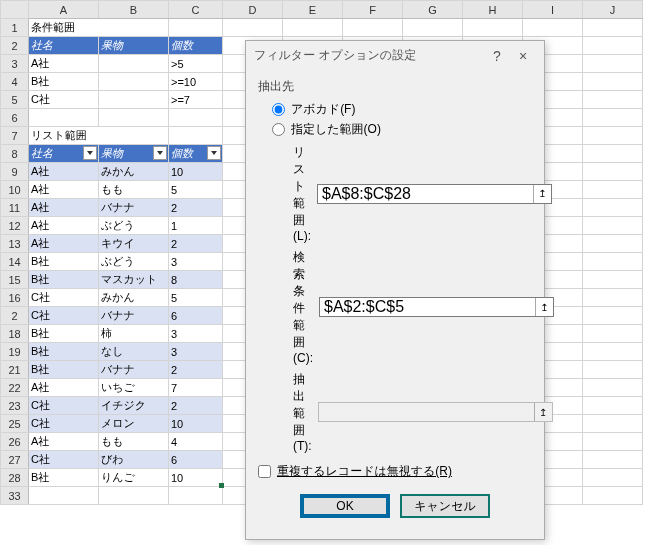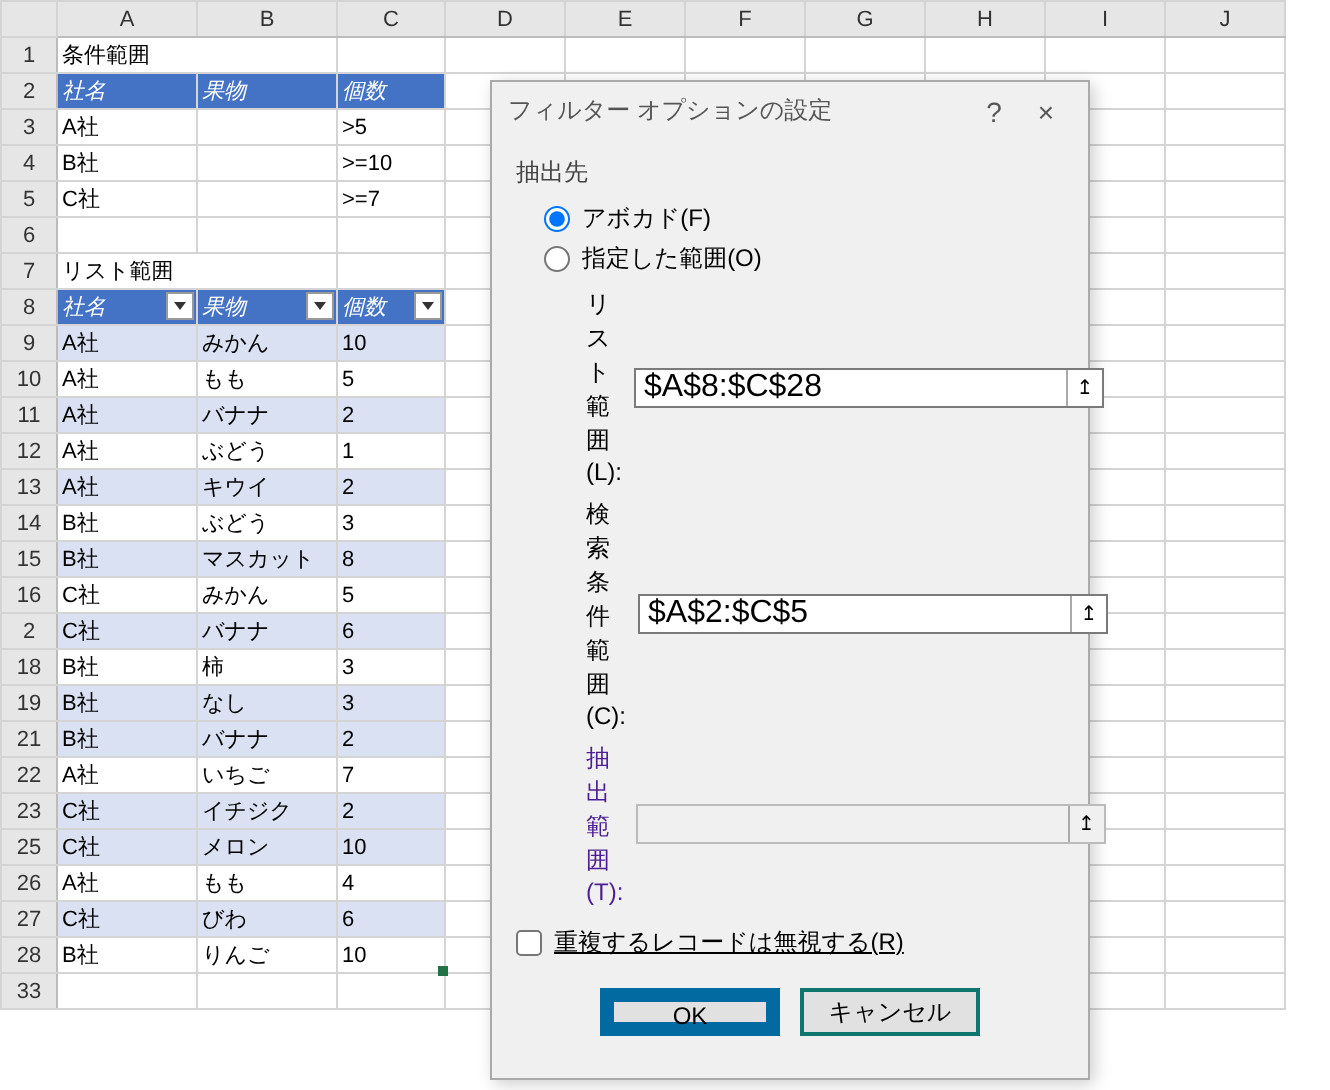--- a/index.html
+++ b/index.html
@@ -150,22 +150,22 @@
     gap: 10px;
   }
   .btn-row button {
     width: 90px;
     height: 24px;
     border: 2px solid #0f766e;
     background: #e1e1e1;
     font-size: 12px;
     cursor: pointer;
   }
-  .btn-row button.primary { border: 7px solid #0369a1; }
-  .disabled-text { color: #4c1d95; }
+  .btn-row button.primary { border: 4px solid #0369a1; }
+  .disabled-text { color: #000000; }
 </style>
 </head>
 <body>
 
 <table class="sheet">
   <tbody>
       <tr>
     <th class="corner"></th>
     <th class="colhead colA">A</th>
     <th class="colhead colB">B</th>

